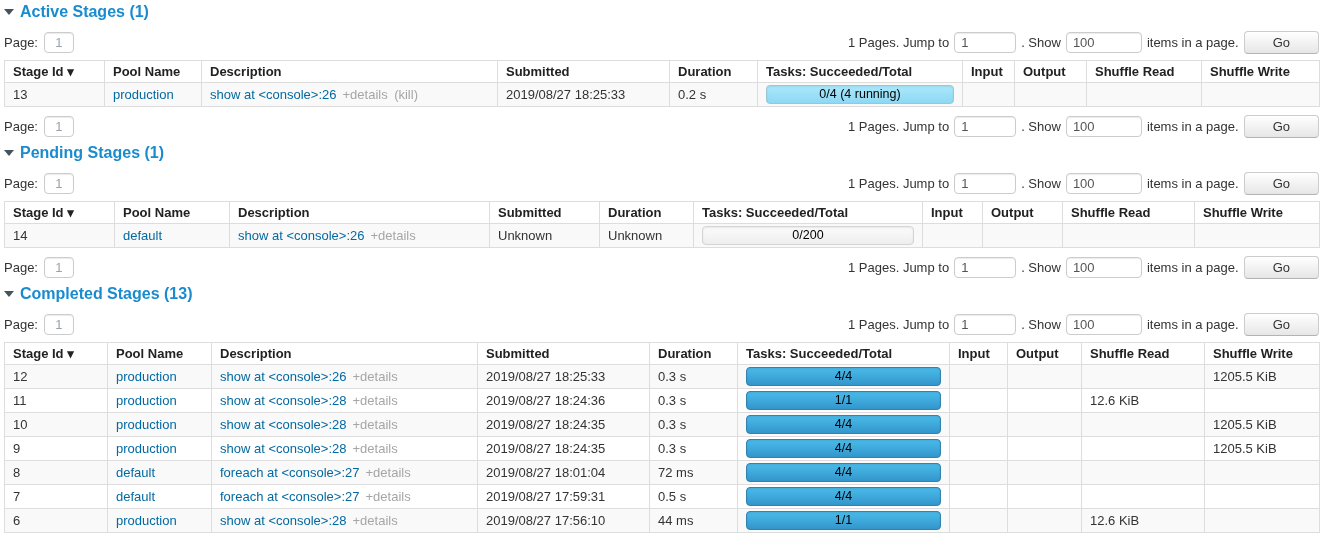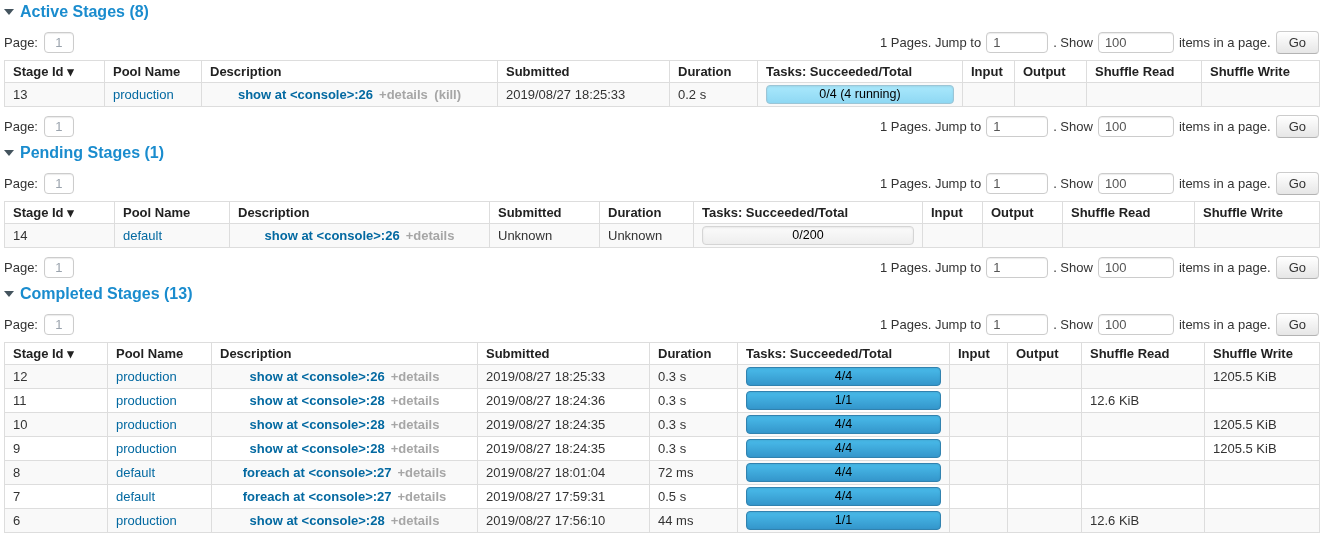--- a/index.html
+++ b/index.html
@@ -33,40 +33,40 @@
   .pr-right { gap:5px; }
   .inp {
     height:21px; border:1px solid #ccc; border-radius:4px;
     font:inherit; color:#555; padding:1px 6px; background:#fff;
     box-shadow: inset 0 1px 1px rgba(0,0,0,0.08);
   }
   .page-inp { width:30px; text-align:center; color:#9aa3ad; }
   .jump-inp { width:62px; }
   .show-inp { width:76px; }
   .go-btn {
-    font:inherit; color:#333; padding:2px 12px; height:23px;
+    font:inherit; color:#333; padding:2px 28px; height:23px;
     border:1px solid #ccc; border-bottom-color:#b3b3b3; border-radius:4px;
     background:linear-gradient(#ffffff,#e6e6e6); cursor:pointer;
   }
 
   
   table.tbl {
     border-collapse:collapse; table-layout:fixed; width:1315px;
     background:#fff;
   }
   .tbl th, .tbl td {
     border:1px solid #ddd; padding:3px 8px; text-align:left;
     font-size:13px; line-height:15px; height:22px;
     overflow:hidden; white-space:nowrap;
   }
   .tbl thead th { font-weight:bold; color:#222; background:#fff; }
   .tbl tbody tr:nth-child(odd) { background:#f9f9f9; }
   a.lnk { color:#0369a1; text-decoration:none; cursor:pointer; }
   a.gray-lnk { color:#a6a6a6; text-decoration:none; cursor:pointer; }
-  .desc-flex { display:flex; justify-content:center; gap:6px;font-weight:bold; }
+  .desc-flex { display:flex; justify-content:flex-start; gap:6px; }
   .desc-extras { white-space:nowrap; }
   td.bar-cell { padding:2px 8px; }
 
   
   .progress {
     position:relative; height:19px; border-radius:4px;
     background:linear-gradient(#fbfbfb,#eeeeee);
     border:1px solid #d5d5d5;
     box-shadow:inset 0 1px 2px rgba(0,0,0,0.08);
     text-align:center; font-size:12.5px; line-height:17px; color:#000;
@@ -84,21 +84,21 @@
   .tbl-c .c6{width:212px}.tbl-c .c7{width:58px}.tbl-c .c8{width:74px}.tbl-c .c9{width:123px}.tbl-c .c10{width:115px}
 </style>
 </head>
 <body>
 
 <div class="page">
 
   <section>
     <h4 class="sec-title">
       <span class="arrow-down"></span>
-      <span>Active Stages (8)</span>
+      <span>Active Stages (1)</span>
     </h4>
 
   <div class="page-row">
     <div class="pr-left">
       <span>Page:</span>
       <input class="inp page-inp" value="1" style="">
     </div>
     <div class="pr-right">
       <span>1 Pages. Jump to</span>
       <input class="inp jump-inp" value="1" style="">

